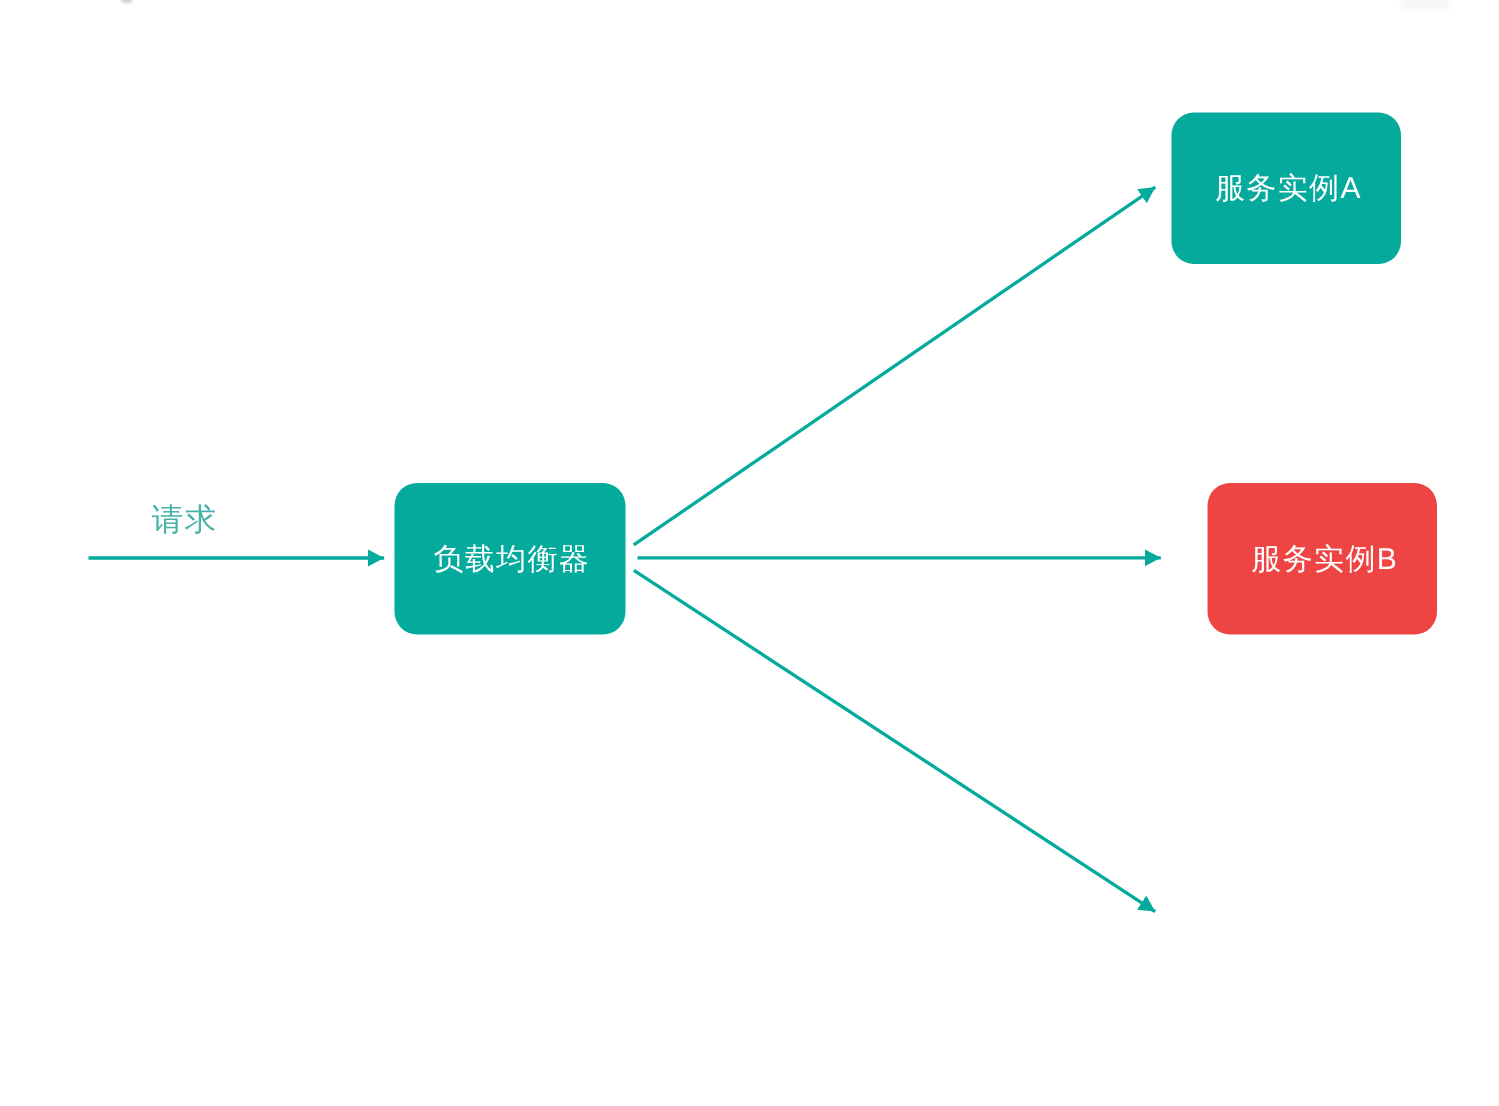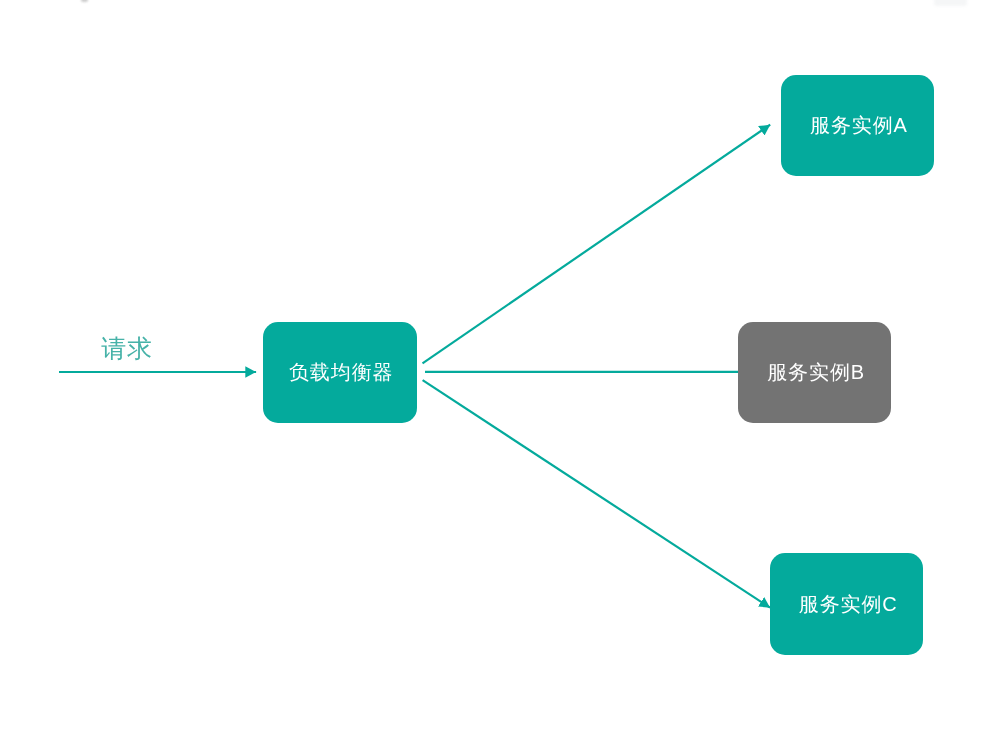--- a/index.html
+++ b/index.html
@@ -36,21 +36,21 @@
     justify-content: center;
     color: #ffffff;
     font-size: 20px;
     letter-spacing: 0.9px;
     padding-left: 3px;
     padding-top: 0.6px;
     -webkit-font-smoothing: antialiased;
   }
   .edge-label {
     position: absolute;
-    font-size: 25px;
+    font-size: 21px;
     letter-spacing: 0.9px;
     white-space: nowrap;
     -webkit-font-smoothing: antialiased;
   }
   .txt {
     display: inline-block;
     will-change: opacity;
     -webkit-font-smoothing: antialiased;
   }
   .chrome-left {
@@ -100,21 +100,18 @@
   <div class="edge-label" style="left: 101.2px; top: 332px; color: rgb(70, 178, 168);"><span class="txt">请求</span></div>
 
   <div class="node" style="left: 262.7px; top: 321.9px; width: 154px; height: 101.3px; background: rgb(4, 170, 156); color: rgb(255, 255, 255);">
       <span class="txt">负载均衡器</span>
     </div>
 
   <div class="node" style="left: 780.8px; top: 74.8px; width: 153.3px; height: 101.4px; background: rgb(4, 170, 156); color: rgb(255, 255, 255);">
       <span class="txt">服务实例A</span>
     </div>
 
-  <div class="node" style="left: 738px; top: 322px; width: 153.3px; height: 101.3px; background: #737373; color: rgb(255, 255, 255);">
+  <div class="node" style="left: 805px; top: 322px; width: 153.3px; height: 101.3px; background: #ef4444; color: rgb(255, 255, 255);">
       <span class="txt">服务实例B</span>
     </div>
 
-  <div class="node" style="left: 770.1px; top: 553.3px; width: 153.3px; height: 101.3px; background: rgb(4, 170, 156); color: rgb(255, 255, 255);">
-      <span class="txt">服务实例C</span>
-    </div>
 
 </div>
 
 </body></html>

